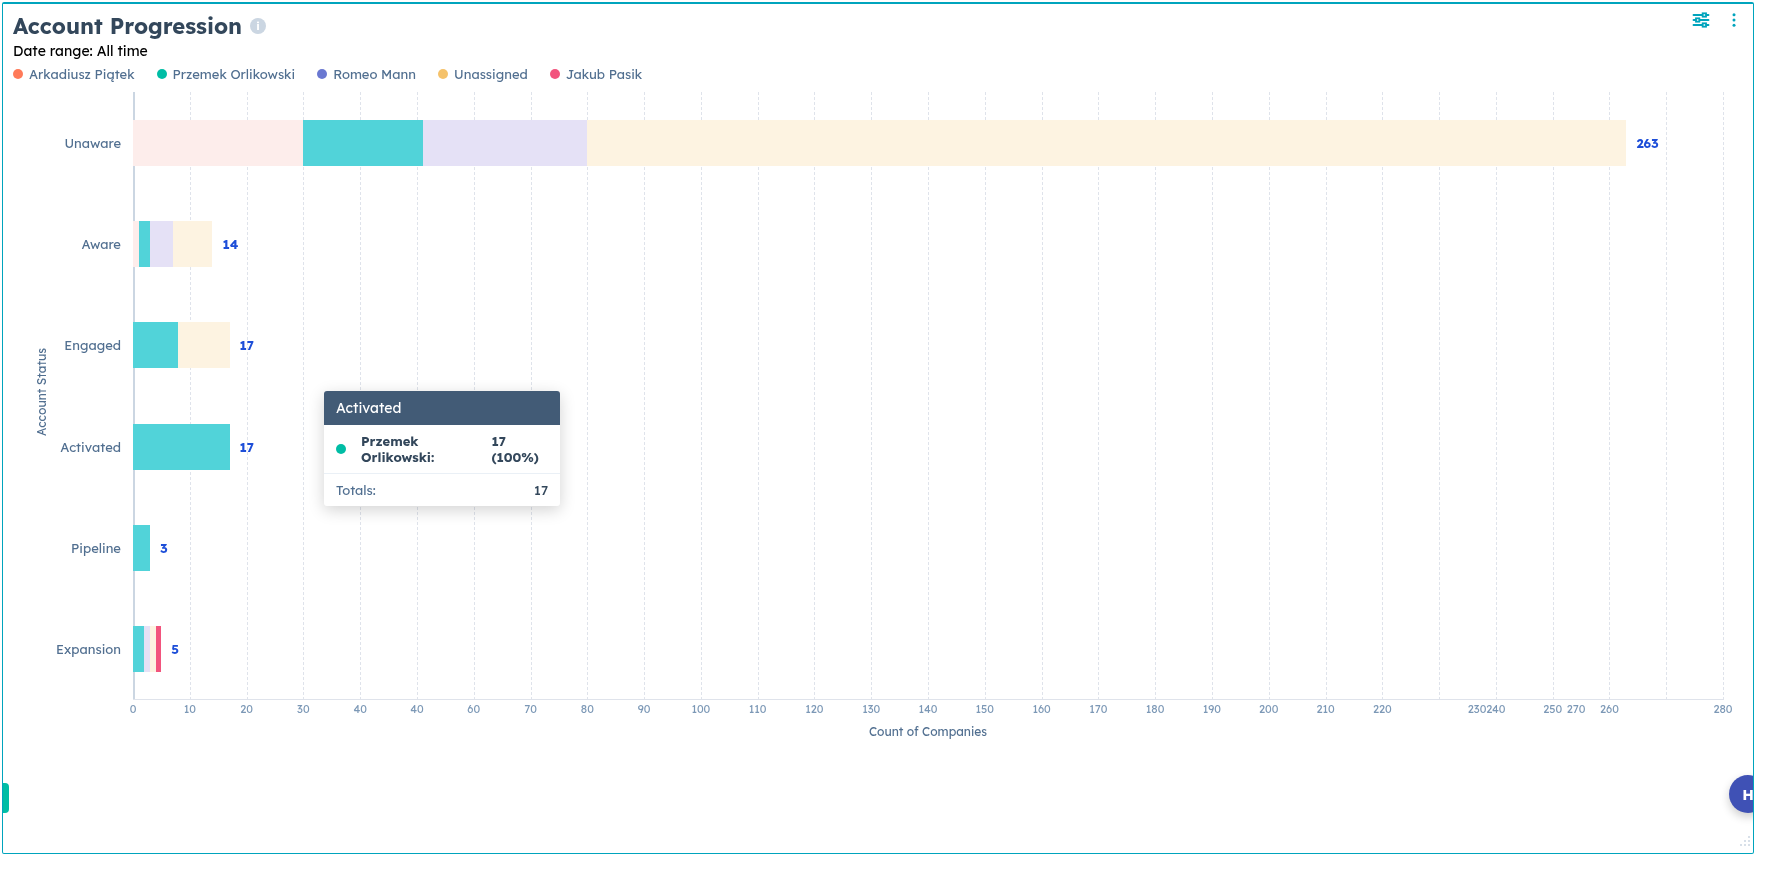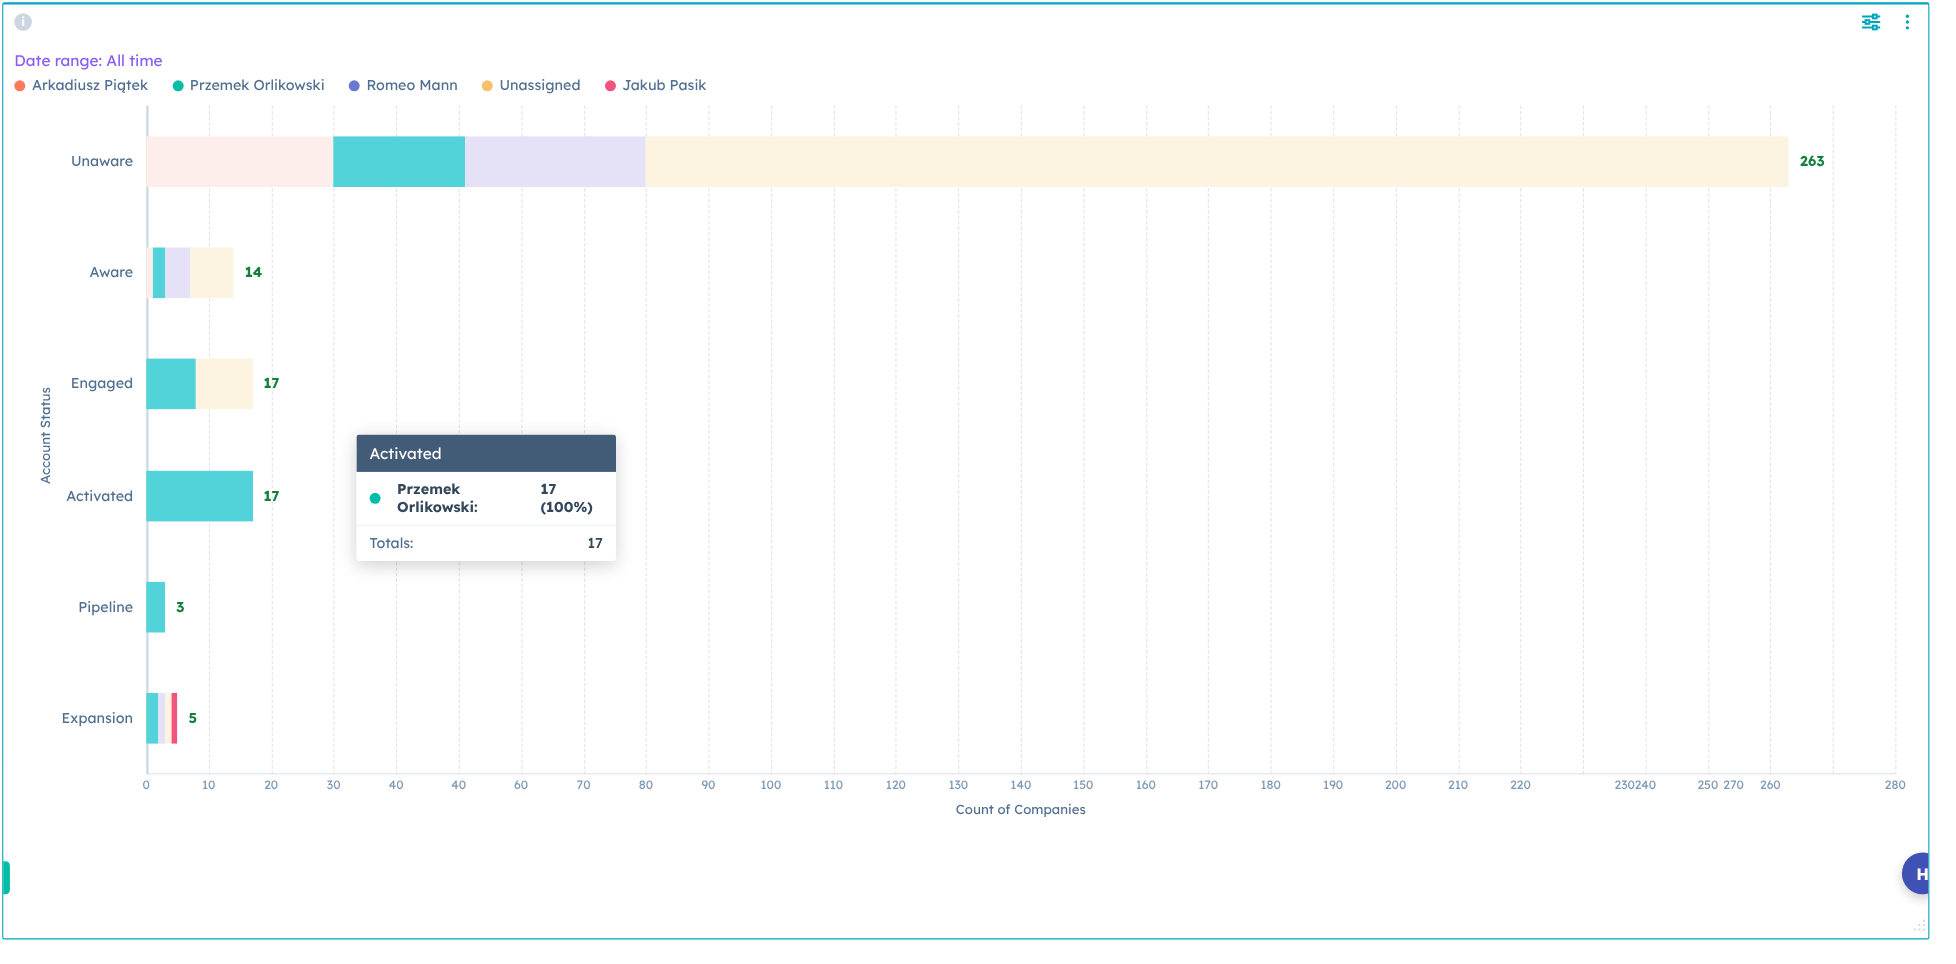--- a/index.html
+++ b/index.html
@@ -2,37 +2,37 @@
 <html><head>
 <meta charset="utf-8">
 <style>
   html,body{margin:0;padding:0;font-family:"Lexend Deca","Helvetica Neue",Arial,sans-serif;color:#33475b;background:#fff;}
   .card{border:1px solid #00a4bd;border-top:2px solid #00a4bd;border-radius:2px;margin:2px;padding:8px 10px 10px 10px;position:relative;width:1752px;height:852px;box-sizing:border-box;overflow:hidden;}
   .header-row{display:flex;align-items:center;gap:8px;}
   .title{font-size:22px;font-weight:700;color:#33475b;}
   .info-icon{width:16px;height:16px;border-radius:50%;background:#cbd6e2;display:inline-flex;align-items:center;justify-content:center;color:#fff;font-size:11px;font-weight:700;}
   .header-actions{position:absolute;top:6px;right:10px;display:flex;gap:14px;align-items:center;}
   .icon-btn{color:#00a4bd;cursor:pointer;display:inline-flex;}
-  .subtitle{font-size:14px;color:#8b5cf6;margin-top:18px;}
+  .subtitle{font-size:14px;color:#000000;margin-top:2px;}
   .legend{display:flex;gap:22px;margin-top:6px;font-size:13px;color:#516f90;align-items:center;}
   .legend-item{display:flex;align-items:center;gap:6px;}
   .swatch{width:10px;height:10px;border-radius:50%;}
   .chart-wrap{position:relative;margin-top:10px;}
   .y-axis-title{position:absolute;left:0;top:50%;transform:translate(-50%,-50%) rotate(-90deg);font-size:12px;color:#516f90;transform-origin:center;white-space:nowrap;}
   .plot{position:relative;}
   .gridlines{position:absolute;top:0;bottom:22px;left:0;right:0;}
   .gridline{position:absolute;top:0;bottom:0;border-left:1px dashed #dfe3eb;}
   .axis-line{position:absolute;top:0;bottom:22px;left:0;border-left:2px solid #cbd6e2;}
   .baseline{position:absolute;left:0;right:0;bottom:22px;border-top:1px solid #dfe3eb;}
   .bars{position:relative;}
   .row{position:relative;height:98px;display:flex;align-items:center;}
   .cat-label{position:absolute;right:100%;padding-right:12px;font-size:13px;color:#516f90;white-space:nowrap;text-align:right;width:110px;}
   .bar{display:flex;height:46px;align-items:stretch;}
   .seg{height:100%;}
-  .total{font-size:13px;font-weight:700;color:#15803d;margin-left:10px;align-self:center;}
+  .total{font-size:13px;font-weight:700;color:#1d4ed8;margin-left:10px;align-self:center;}
   .x-ticks{position:relative;height:22px;margin-top:0;}
   .x-tick{position:absolute;top:2px;transform:translateX(-50%);font-size:11px;color:#7c98b6;}
   .x-axis-title{text-align:center;font-size:12px;color:#516f90;margin-top:2px;}
   .tooltip{position:absolute;left:191px;top:299px;width:236px;background:#fff;border-radius:3px;box-shadow:0 4px 16px rgba(0,0,0,.18);font-size:13px;overflow:hidden;z-index:5;}
   .tooltip-header{background:#425b76;color:#fff;padding:8px 12px;font-size:14px;}
   .tooltip-body{padding:8px 12px;}
   .tooltip-row{display:flex;align-items:center;gap:15px;}
   .tooltip-row .dot{width:10px;height:10px;border-radius:50%;flex:0 0 auto;}
   .tooltip-row .lbl{font-weight:700;}
   .tooltip-row .val{margin-left:auto;font-weight:700;}
@@ -42,20 +42,21 @@
   .fab{position:absolute;right:-14px;bottom:40px;width:38px;height:38px;border-radius:50%;background:#3f51b5;color:#fff;display:flex;align-items:center;justify-content:center;font-weight:700;font-size:15px;box-shadow:0 4px 10px rgba(0,0,0,.2);}
   .resize-handle{position:absolute;right:2px;bottom:2px;color:#cbd6e2;}
   .teal-stub{position:absolute;left:-4px;bottom:40px;width:10px;height:30px;background:#00bda5;border-radius:0 4px 4px 0;}
 </style>
 </head>
 <body>
 
 <div class="card">
 
   <div class="header-row">
+    <span class="title">Account Progression</span>
     <span class="info-icon">i</span>
   </div>
 
   <div class="header-actions">
     <span class="icon-btn">
       <svg width="20" height="20" viewBox="0 0 24 24" fill="none" stroke="currentColor" stroke-width="2.2" stroke-linecap="round">
         <line x1="3" y1="6" x2="21" y2="6"></line>
           <line x1="3" y1="12" x2="21" y2="12"></line>
           <line x1="3" y1="18" x2="21" y2="18"></line>
         <rect x="14" y="4" width="4" height="4" fill="#fff"></rect>

